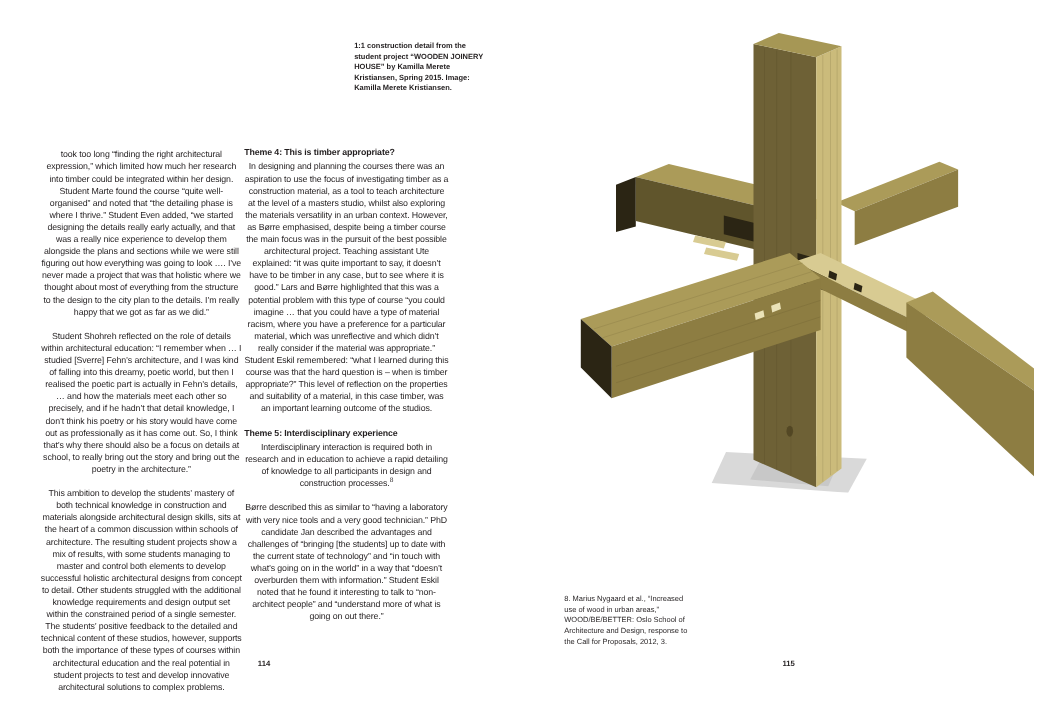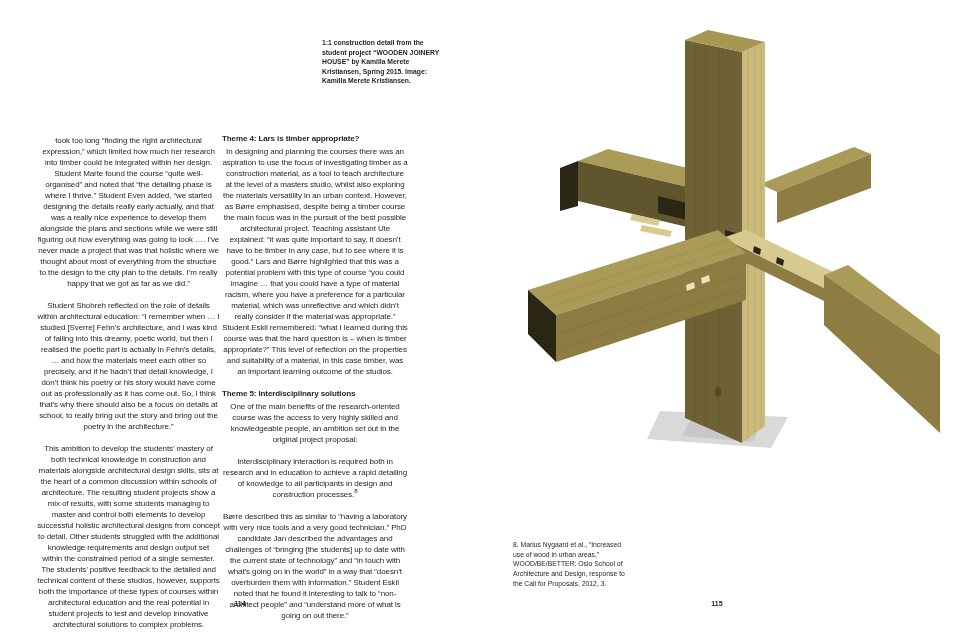--- a/index.html
+++ b/index.html
@@ -27,24 +27,23 @@
 
   <div class="caption">1:1 construction detail from the student project “WOODEN JOINERY HOUSE” by Kamilla Merete Kristiansen, Spring 2015. Image: Kamilla Merete Kristiansen.</div>
 
   <div class="col col-1">
     <p>took too long “finding the right architectural expression,” which limited how much her research into timber could be integrated within her design. Student Marte found the course “quite well-organised” and noted that “the detailing phase is where I thrive.” Student Even added, “we started designing the details really early actually, and that was a really nice experience to develop them alongside the plans and sections while we were still figuring out how everything was going to look …. I’ve never made a project that was that holistic where we thought about most of everything from the structure to the design to the city plan to the details. I’m really happy that we got as far as we did.”</p>
     <p>Student Shohreh reflected on the role of details within architectural education: “I remember when … I studied [Sverre] Fehn’s architecture, and I was kind of falling into this dreamy, poetic world, but then I realised the poetic part is actually in Fehn’s details, … and how the materials meet each other so precisely, and if he hadn’t that detail knowledge, I don’t think his poetry or his story would have come out as professionally as it has come out. So, I think that’s why there should also be a focus on details at school, to really bring out the story and bring out the poetry in the architecture.”</p>
     <p>This ambition to develop the students’ mastery of both technical knowledge in construction and materials alongside architectural design skills, sits at the heart of a common discussion within schools of architecture. The resulting student projects show a mix of results, with some students managing to master and control both elements to develop successful holistic architectural designs from concept to detail. Other students struggled with the additional knowledge requirements and design output set within the constrained period of a single semester. The students’ positive feedback to the detailed and technical content of these studios, however, supports both the importance of these types of courses within architectural education and the real potential in student projects to test and develop innovative architectural solutions to complex problems.</p>
   </div>
 
   <div class="col col-2">
-    <h3>Theme 4: Lars is timber appropriate?</h3>
+    <h3>Theme 4: This is timber appropriate?</h3>
     <p>In designing and planning the courses there was an aspiration to use the focus of investigating timber as a construction material, as a tool to teach architecture at the level of a masters studio, whilst also exploring the materials versatility in an urban context. However, as Børre emphasised, despite being a timber course the main focus was in the pursuit of the best possible architectural project. Teaching assistant Ute explained: “it was quite important to say, it doesn’t have to be timber in any case, but to see where it is good.” Lars and Børre highlighted that this was a potential problem with this type of course “you could imagine … that you could have a type of material racism, where you have a preference for a particular material, which was unreflective and which didn’t really consider if the material was appropriate.” Student Eskil remembered: “what I learned during this course was that the hard question is – when is timber appropriate?” This level of reflection on the properties and suitability of a material, in this case timber, was an important learning outcome of the studios.</p>
-    <h3>Theme 5: Interdisciplinary solutions</h3>
-    <p>One of the main benefits of the research-oriented course was the access to very highly skilled and knowledgeable people, an ambition set out in the original project proposal:</p>
+    <h3>Theme 5: Interdisciplinary experience</h3>
     <p><span>Interdisciplinary interaction is required both in research and in education to achieve a rapid detailing of knowledge to all participants in design and construction processes.</span><sup>8</sup></p>
     <p>Børre described this as similar to “having a laboratory with very nice tools and a very good technician.” PhD candidate Jan described the advantages and challenges of “bringing [the students] up to date with the current state of technology” and “in touch with what’s going on in the world” in a way that “doesn’t overburden them with information.” Student Eskil noted that he found it interesting to talk to “non-architect people” and “understand more of what is going on out there.”</p>
   </div>
 
   <div class="pagenum left">114</div>
   <div class="pagenum right">115</div>
 
   <div class="footnote">8. Marius Nygaard et al., “Increased use of wood in urban areas,” WOOD/BE/BETTER: Oslo School of Architecture and Design, response to the Call for Proposals, 2012, 3.</div>
 
   <svg class="photo" viewBox="0 0 420 430" aria-hidden="true">

